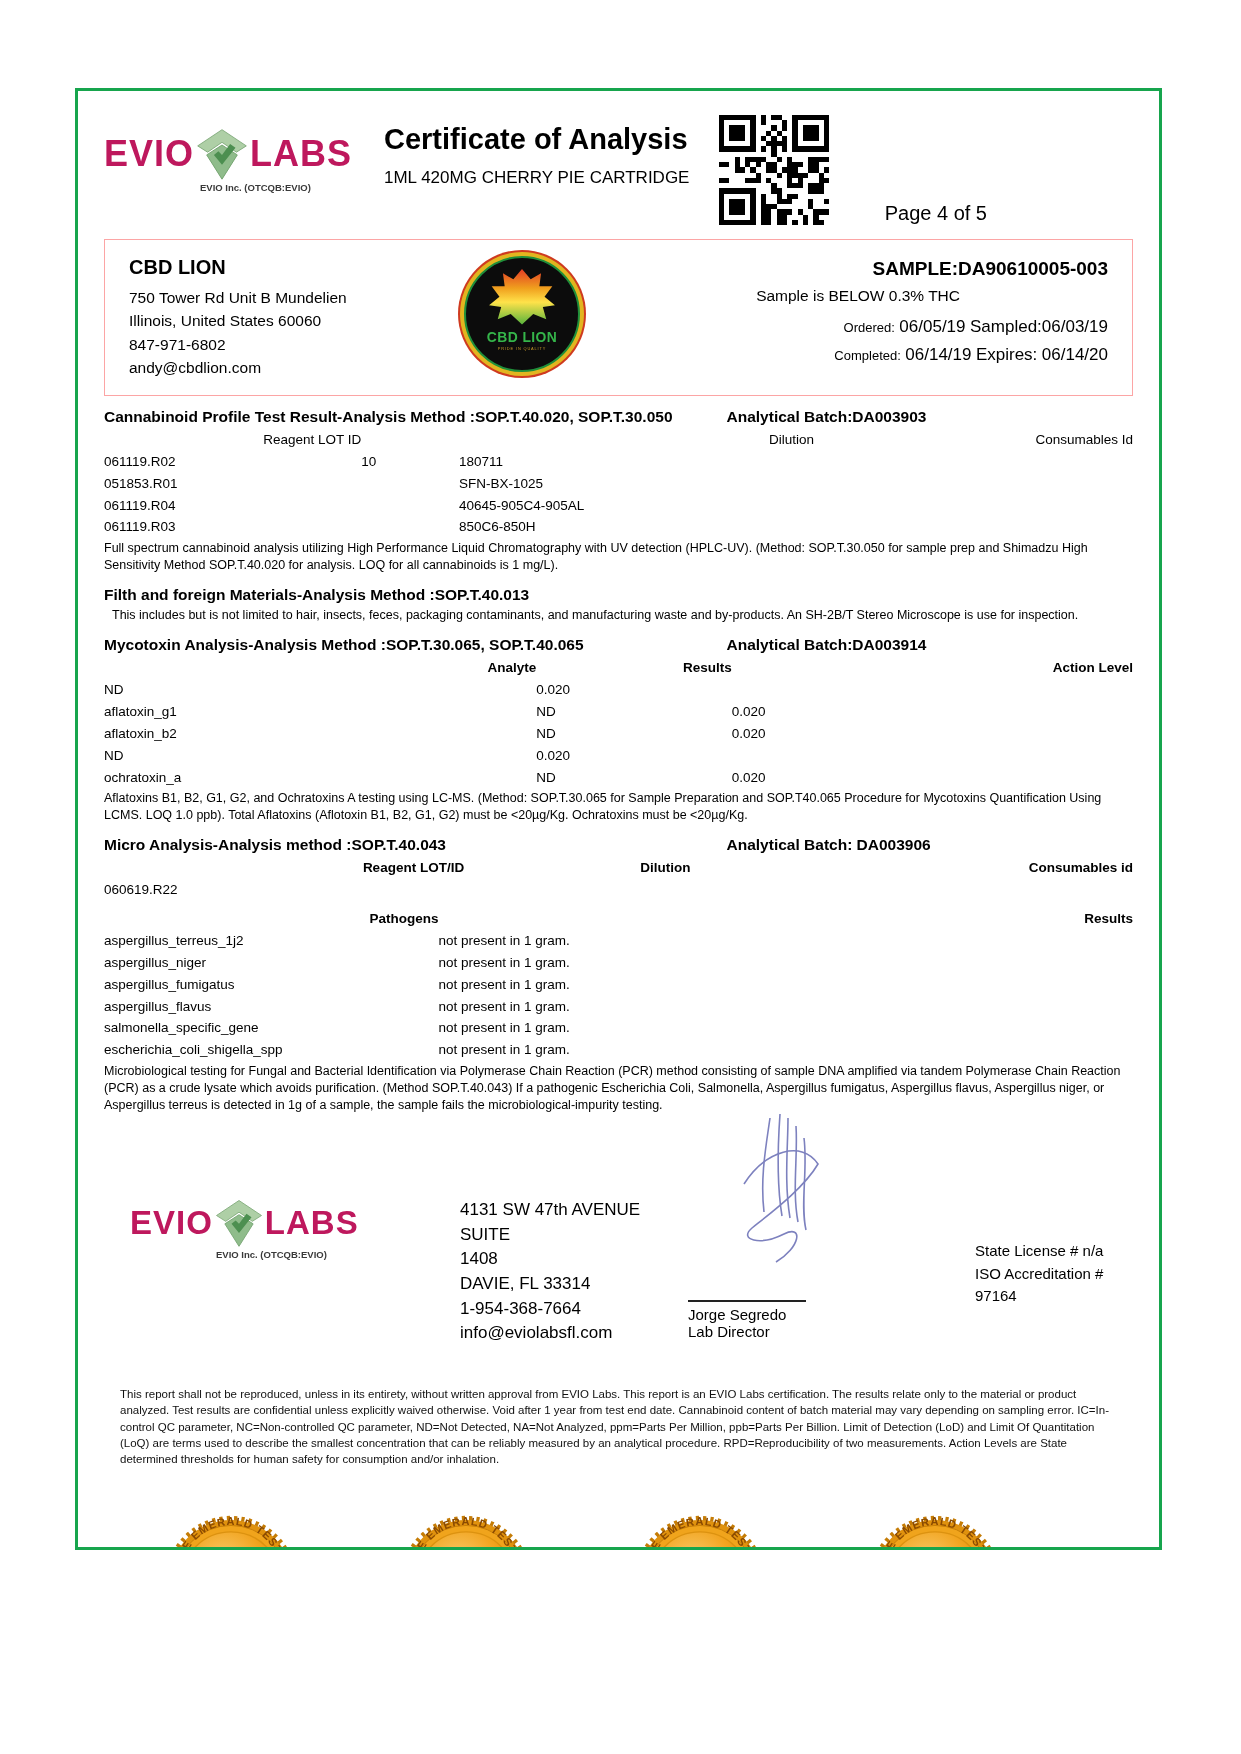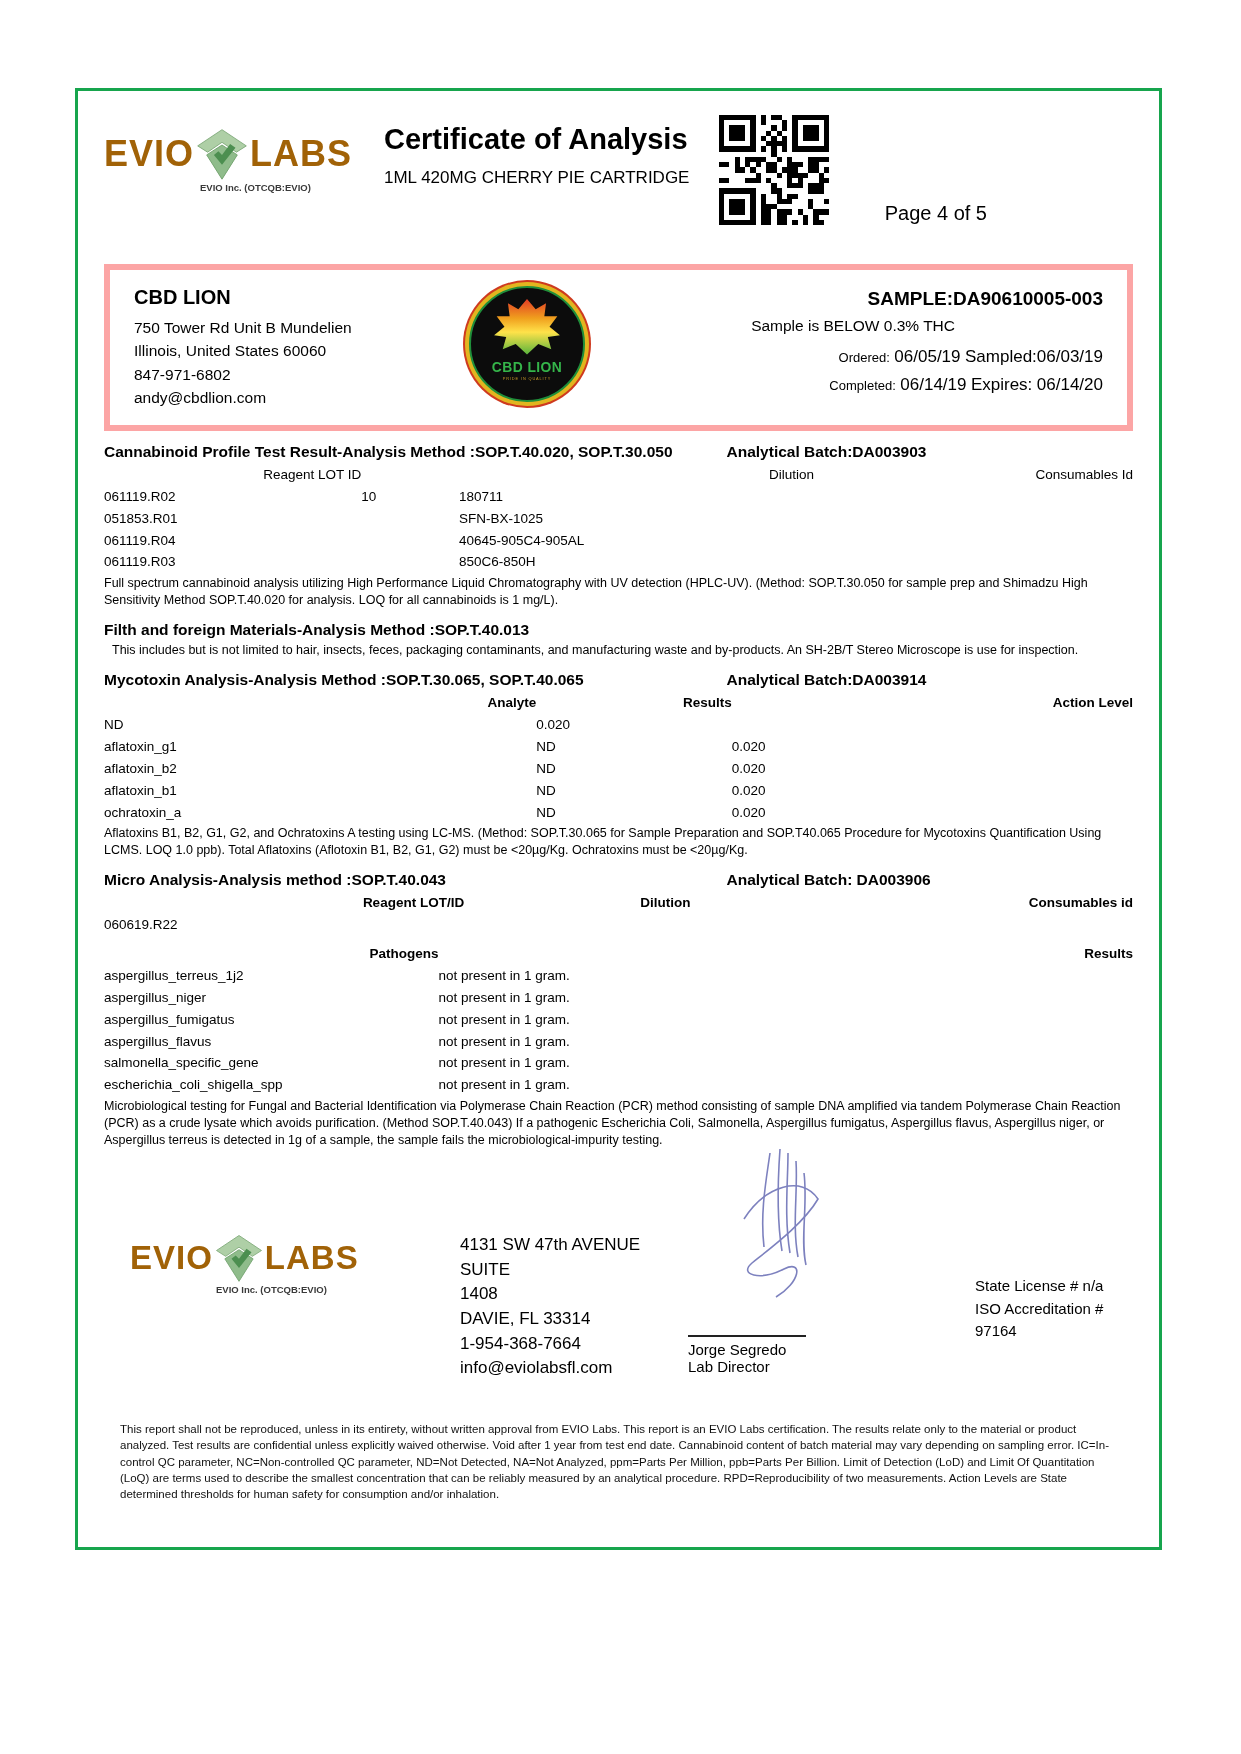--- a/index.html
+++ b/index.html
@@ -5,31 +5,31 @@
   html,body{margin:0;padding:0;background:#fff;}
   .page{position:relative;width:1241px;height:1754px;background:#fff;
         font-family:"Liberation Sans", sans-serif;color:#000;overflow:hidden;}
   .frame{position:absolute;left:75px;top:88px;width:1087px;height:1462px;
          border:3px solid #17a54d;box-sizing:border-box;padding:16px 26px;overflow:hidden;}
 
   
   .hdr{display:flex;align-items:flex-start;}
   .logo-block{width:268px;padding-top:20px;flex:none;}
   .evio-row{display:flex;align-items:center;}
-  .evio-word{font-size:36px;font-weight:bold;color:#a16207;letter-spacing:1px;}
+  .evio-word{font-size:36px;font-weight:bold;color:#be185d;letter-spacing:1px;}
   .evio-icon{margin:0 1px;}
   .evio-tag{font-size:9.5px;font-weight:bold;color:#3a3a3a;margin:1px 0 0 96px;}
   .title-block{flex:1;padding:16px 0 0 12px;}
   .cert-title{font-size:29px;font-weight:bold;margin:0 0 12px 0;}
   .cert-sub{font-size:17px;}
   .qr-block{flex:none;margin-top:8px;}
   .page-label{align-self:flex-end;margin:0 146px 4px 56px;font-size:20px;white-space:nowrap;}
 
   
-  .info-box{border:6px solid #fca5a5;margin-top:35px;padding:16px 24px;display:flex;gap:18px;}
+  .info-box{border:1px solid #fca5a5;margin-top:10px;padding:16px 24px;display:flex;gap:18px;}
   .client{width:300px;flex:none;}
   .client-name{font-size:20px;font-weight:bold;margin-bottom:7px;}
   .client-line{font-size:15.5px;line-height:1.5;}
   .lion-wrap{width:150px;flex:none;display:flex;justify-content:center;align-items:flex-start;}
   .lion{width:112px;height:112px;border-radius:50%;background:#0c0c0c;
         border:2px solid #1f8f3a;box-shadow:0 0 0 4px #e2b51f,0 0 0 6px #cf3a1f;
         display:flex;align-items:center;justify-content:center;}
   .sample{flex:1;text-align:right;padding-top:2px;}
   .sample-id{font-size:19px;font-weight:bold;margin-bottom:7px;}
   .sample-thc{font-size:15.5px;margin:0 148px 8px 0;}
@@ -199,21 +199,20 @@
         <span>aflatoxin_g1</span>
         <span>ND</span>
         <span>0.020</span>
       </div>
   <div class="row myco">
         <span>aflatoxin_b2</span>
         <span>ND</span>
         <span>0.020</span>
       </div>
   <div class="row myco">
-        <span>aflatoxin_b1</span>
         <span>ND</span>
         <span>0.020</span>
       </div>
   <div class="row myco">
         <span>ochratoxin_a</span>
         <span>ND</span>
         <span>0.020</span>
       </div>
   <div class="note">Aflatoxins B1, B2, G1, G2, and Ochratoxins A testing using LC-MS. (Method: SOP.T.30.065 for Sample Preparation and SOP.T40.065 Procedure for Mycotoxins Quantification Using LCMS. LOQ 1.0 ppb). Total Aflatoxins (Aflotoxin B1, B2, G1, G2) must be &lt;20µg/Kg. Ochratoxins must be &lt;20µg/Kg.</div>
 

